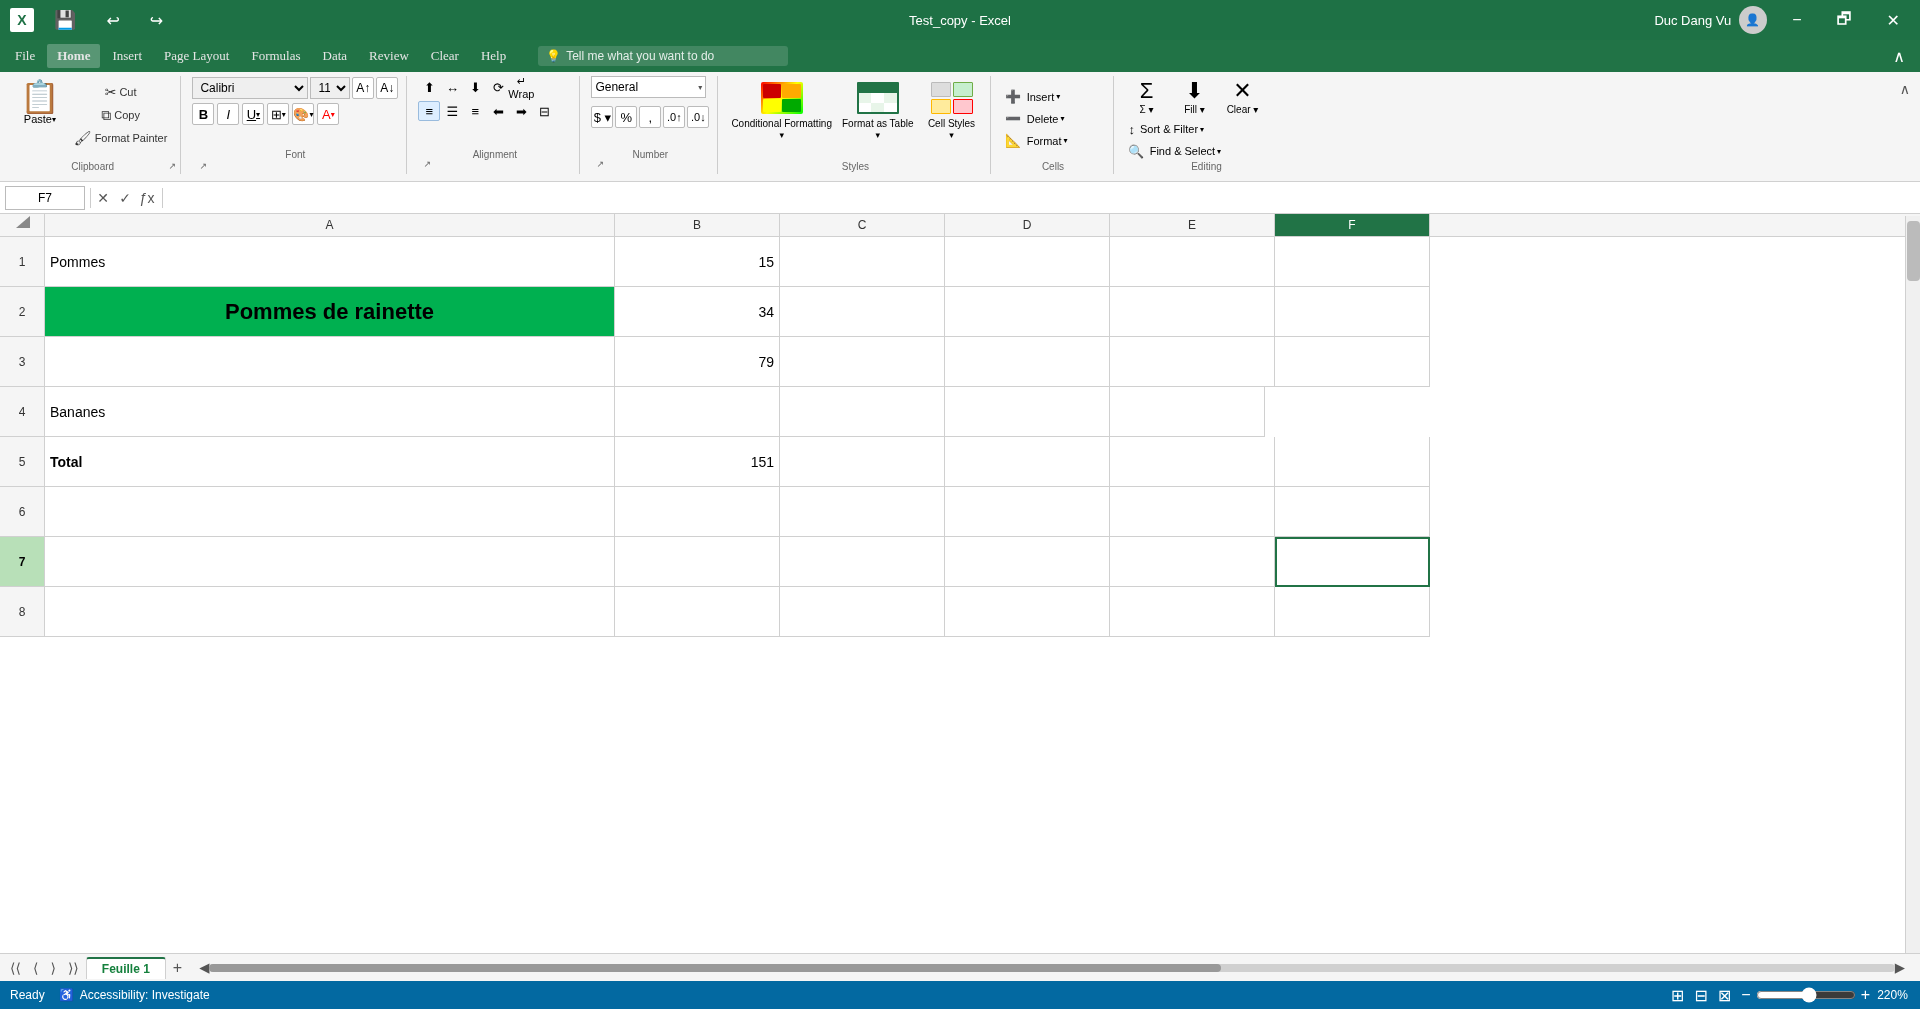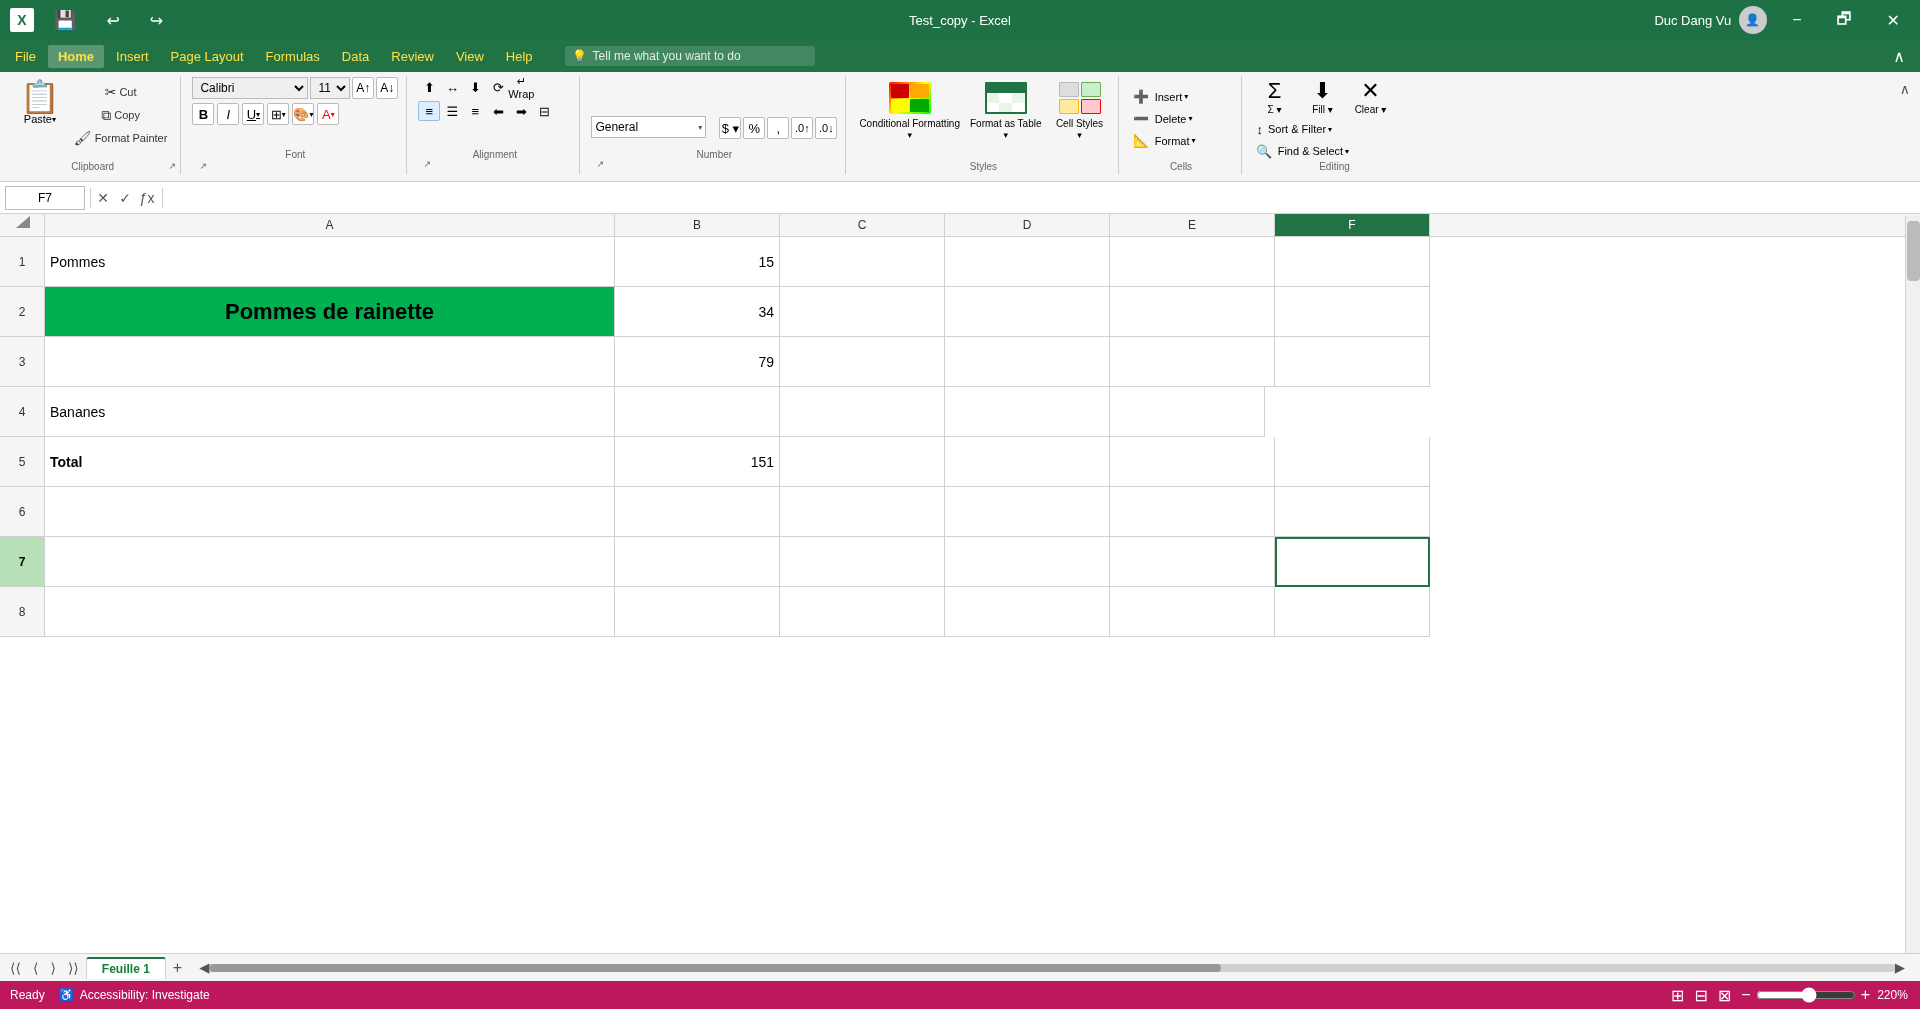--- a/index.html
+++ b/index.html
@@ -27,25 +27,26 @@
     
     #menu-bar {
       background: #217346;
       height: 32px;
       display: flex;
       align-items: center;
       padding: 0 5px;
       gap: 2px;
     }
     .menu-item {
-      color: #fde047;
+      color: #e5e5e5;
       padding: 4px 10px;
       cursor: pointer;
       font-size: 13px;
       border-radius: 2px;
+      font-family: Liberation Serif, serif;
     }
     .search-box {
       margin-left: 20px;
       display: flex;
       align-items: center;
       background: rgba(255,255,255,0.15);
       border-radius: 3px;
       padding: 3px 8px;
       color: white;
       font-size: 12px;
@@ -175,21 +176,21 @@
     .col-e { width: 165px; min-width: 165px; }
     .col-f { width: 155px; min-width: 155px; }
 
     
     #status-bar {
       position: fixed;
       bottom: 0;
       left: 0;
       right: 0;
       height: 28px;
-      background: #be185d;
+      background: #0369a1;
       color: white;
       display: flex;
       align-items: center;
       padding: 0 10px;
       font-size: 12px;
       gap: 20px;
       justify-content: space-between;
     }
     .status-left { display: flex; align-items: center; gap: 15px; }
     .status-right { display: flex; align-items: center; gap: 10px; }
@@ -317,21 +318,21 @@
 </div>
 
 <div id="menu-bar">
   <div class="menu-item">File</div>
   <div class="menu-item" style="background: rgba(255,255,255,0.25); font-weight: bold;">Home</div>
   <div class="menu-item">Insert</div>
   <div class="menu-item">Page Layout</div>
   <div class="menu-item">Formulas</div>
   <div class="menu-item">Data</div>
   <div class="menu-item">Review</div>
-  <div class="menu-item">View</div>
+  <div class="menu-item">Clear</div>
   <div class="menu-item">Help</div>
   <div class="search-box">
     <span>💡</span>
     <span style="opacity:0.85;">Tell me what you want to do</span>
   </div>
   <button class="title-btn" style="margin-left:auto;">∧</button>
 </div>
 
 <div id="ribbon">
   <div style="display:flex; align-items:stretch; height:98px; position:relative;">
@@ -413,21 +414,21 @@
           <button class="ab" title="Merge &amp; Center">⊟</button>
         </div>
       </div>
       <div class="ribbon-label-bottom">
         <span>Alignment</span>
         <span class="expand-btn" style="position:relative; margin-left:5px;">↗</span>
       </div>
     </div>
 
     <div class="ribbon-section-wrapper section-border-right" style="padding:0 8px; min-width:135px;">
-      <div class="ribbon-content" style="gap:13px;margin-top:40px;">
+      <div class="ribbon-content" style="flex-direction:column; gap:7px;">
         <div class="num-format-box">
           <span>General</span>
           <span class="dd-arrow">▾</span>
         </div>
         <div class="ribbon-row" style="gap:2px;">
           <button class="btn-small" style="font-size:13px;">$ ▾</button>
           <button class="btn-small" style="font-size:13px;">%</button>
           <button class="btn-small" style="font-size:13px;">,</button>
           <button class="btn-small" style="font-size:11px;">.0↑</button>
           <button class="btn-small" style="font-size:11px;">.0↓</button>

